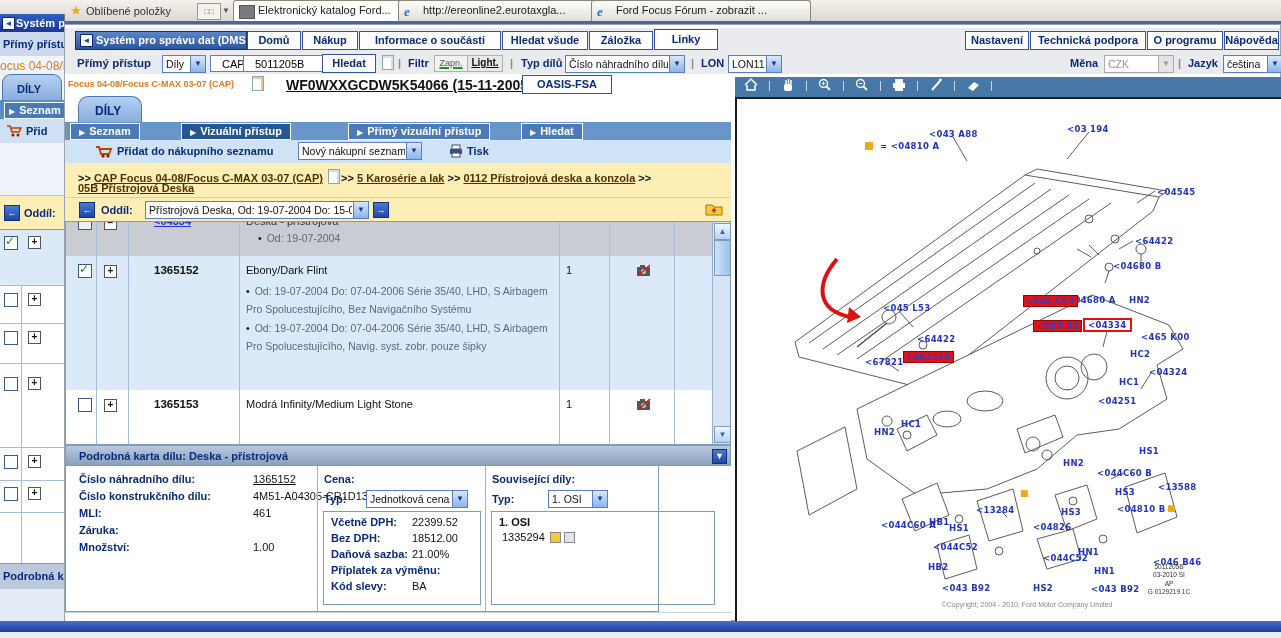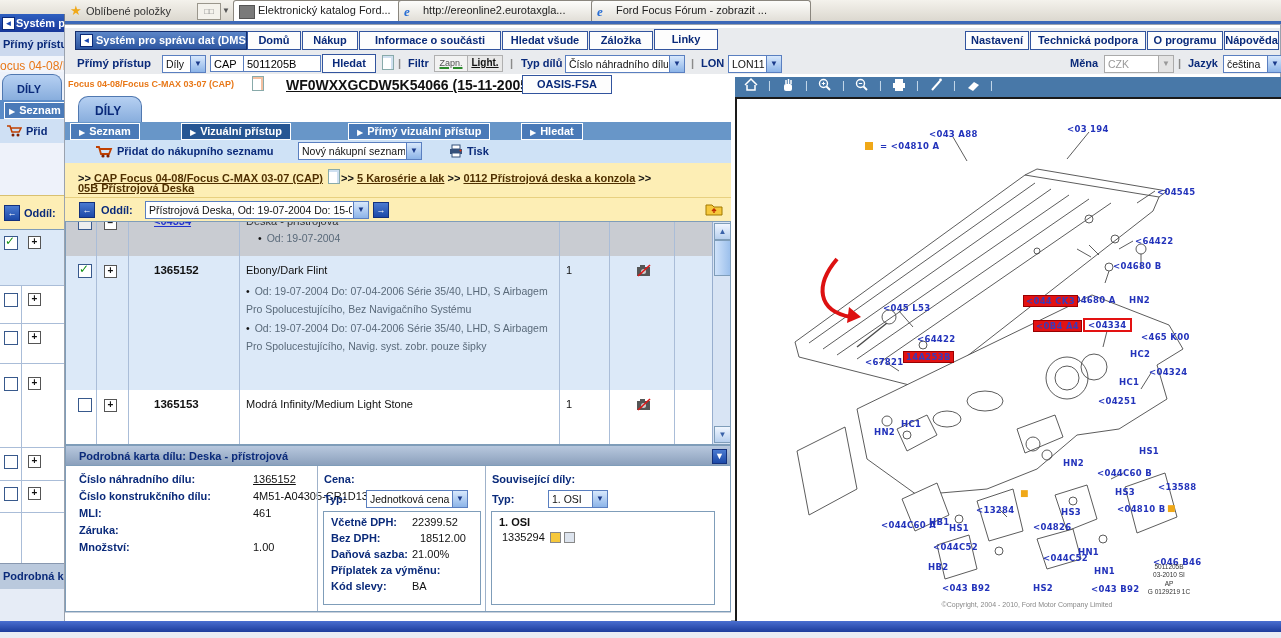--- a/index.html
+++ b/index.html
@@ -28,21 +28,21 @@
   #mainwin{position:absolute;left:64px;top:24px;width:1217px;height:597px;background:#fff;border:1px solid #9aa2ae;box-sizing:border-box}
   .gray-row{position:absolute;background:#e9ebee}
   .btn{position:absolute;background:#fdfdfd;border:1px solid #32549e;color:#0a2a7a;font-weight:bold;font-size:11px;text-align:center;height:17px;line-height:17px;white-space:nowrap;overflow:hidden}
   .btn.act{background:linear-gradient(#5c86c8,#2c55a0);color:#fff;border-color:#16306e;text-align:left;padding-left:20px}
   .sel{position:absolute;background:#fff;border:1px solid #5a7fc0;height:16px}
   .sel.dis{border-color:#aaa}
   .selv{position:absolute;left:3px;top:2px;right:16px;white-space:nowrap;overflow:hidden;font-size:10.5px}
   .dis .selv{color:#999}
   .selarr{position:absolute;right:0;top:0;width:14px;height:16px;background:linear-gradient(#d8e8fc,#8cb4e8);border-left:1px solid #5a7fc0;color:#1a3a8a;font-size:8px;text-align:center;line-height:16px}
   .dis .selarr{background:#e4e4e4;border-left-color:#aaa;color:#999}
-  .inp{position:absolute;background:#fff;border:1px solid #5a7fc0;font-size:11px;font-family:"Liberation Sans",sans-serif;padding:1px 3px;height:13px}
+  .inp{position:absolute;background:#fff;border:1px solid #5a7fc0;font-size:11px;font-family:"Liberation Sans",sans-serif;padding:1px 11px;height:13px}
   .sep{position:absolute;color:#8a8a8a;font-weight:bold}
   .pageicon{position:absolute;width:10px;height:13px;background:#fff;border:1px solid #8aa;box-shadow:inset -2px 2px 0 #cfe0f0}
   .tbtn{position:absolute;background:#4a7ab8;border:1px solid #fff;color:#fff;font-weight:bold;font-size:11px;height:15px;line-height:15px;padding:0 8px;white-space:nowrap}
   .tbtn.act{background:#265693}
   .play{font-size:8px;margin-right:4px}
   .crumb a,.crumblnk{color:#503000;text-decoration:underline;font-weight:bold}
   .sqbtn{position:absolute;width:14px;height:14px;background:linear-gradient(#4a7ad0,#1c49a8);border:1px solid #12307c;color:#fff;font-size:9px;line-height:14px;text-align:center}
   .vln{position:absolute;top:0;bottom:0;width:1px;background:#aabdd8}
   .blt{color:#111;margin-right:5px}
   .bullets{margin:0;padding:0;list-style:none;color:#5a6a7a;font-size:10.5px;line-height:1.75}
@@ -321,21 +321,21 @@
       <span class="sarr" style="top:1px">▲</span>
       <span class="sthumb" style="top:18px;height:34px"></span>
       <span class="sarr" style="top:204px">▼</span>
     </div>
   </div>
 
   <div class="abs" style="left:65px;top:445px;width:666px;height:21px;background:linear-gradient(#b8c8de,#8ba0bc);border:1px solid #7f9db9;box-sizing:border-box">
     <span class="abs nv" style="left:13px;top:4px">Podrobná karta dílu: Deska - přístrojová</span>
     <span class="sqbtn" style="left:646px;top:3px;width:13px;height:13px;line-height:13px">▼</span>
   </div>
-  <div class="abs" style="left:65px;top:466px;width:666px;height:146px;background:#fff;border:1px solid #7f9db9;border-top:none;box-sizing:border-box">
+  <div class="abs" style="left:65px;top:466px;width:594px;height:146px;background:#fff;border:1px solid #7f9db9;border-top:none;box-sizing:border-box">
     <span class="dlbl" style="left:13px;top:7px">Číslo náhradního dílu:</span>
     <span class="dval" style="left:187px;top:7px;text-decoration:underline">1365152</span>
     <span class="dlbl" style="left:13px;top:24px">Číslo konstrukčního dílu:</span>
     <span class="dval" style="left:187px;top:24px">4M51-A04305-CR1D13</span>
     <span class="dlbl" style="left:13px;top:41px">MLI:</span>
     <span class="dval" style="left:187px;top:41px">461</span>
     <span class="dlbl" style="left:13px;top:58px">Záruka:</span>
     <span class="dval" style="left:187px;top:58px"></span>
     <span class="dlbl" style="left:13px;top:75px">Množství:</span>
     <span class="dval" style="left:187px;top:75px">1.00</span>
@@ -344,21 +344,21 @@
     <span class="dlbl" style="left:258px;top:7px">Cena:</span>
     <span class="dlbl" style="left:258px;top:27px">Typ:</span>
     <span class="sel" style="left:300px;top:24px;width:100px">
       <span class="selv">Jednotková cena</span>
         <span class="selarr">▼</span>
     </span>
     <div class="abs" style="left:257px;top:45px;width:156px;height:92px;border:1px solid #7f9db9">
       <span class="dlbl" style="left:7px;top:4px">Včetně DPH:</span>
       <span class="dval" style="left:88px;top:4px">22399.52</span>
       <span class="dlbl" style="left:7px;top:20px">Bez DPH:</span>
-      <span class="dval" style="left:96px;top:20px">18512.00</span>
+      <span class="dval" style="left:88px;top:20px">18512.00</span>
       <span class="dlbl" style="left:7px;top:36px">Daňová sazba:</span>
       <span class="dval" style="left:88px;top:36px">21.00%</span>
       <span class="dlbl" style="left:7px;top:52px">Příplatek za výměnu:</span>
       <span class="dval" style="left:88px;top:52px"></span>
       <span class="dlbl" style="left:7px;top:68px">Kód slevy:</span>
       <span class="dval" style="left:88px;top:68px">BA</span>
     </div>
     <div class="vln" style="left:419px;background:#9fb2ca"></div>
 
     <span class="dlbl" style="left:426px;top:7px">Související díly:</span>

